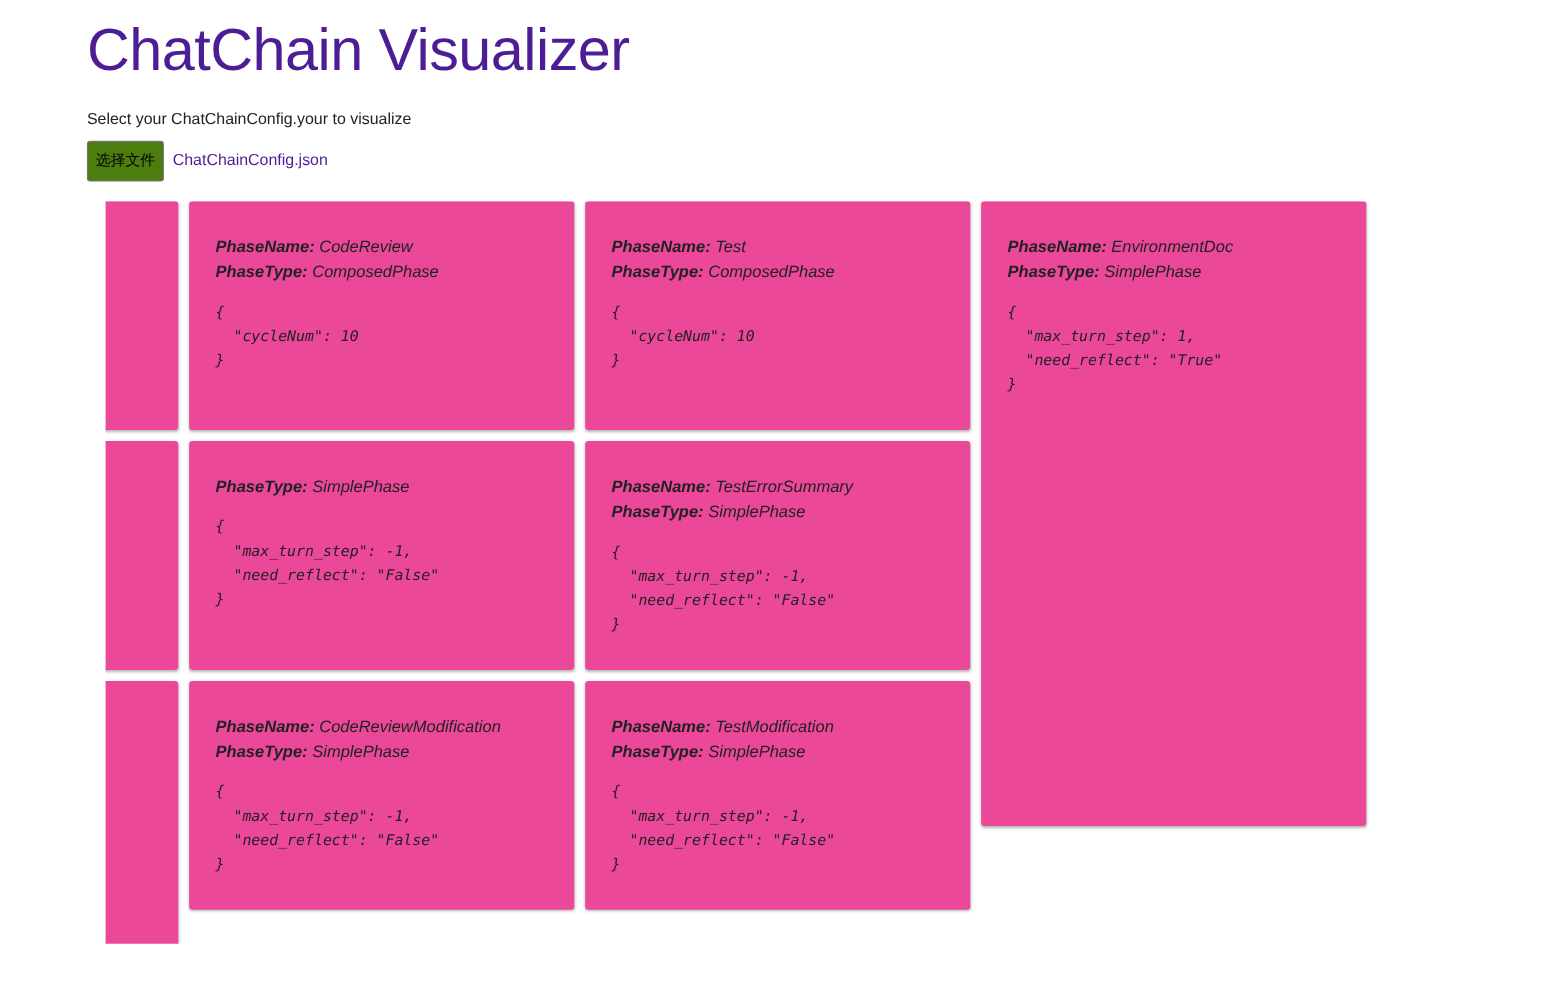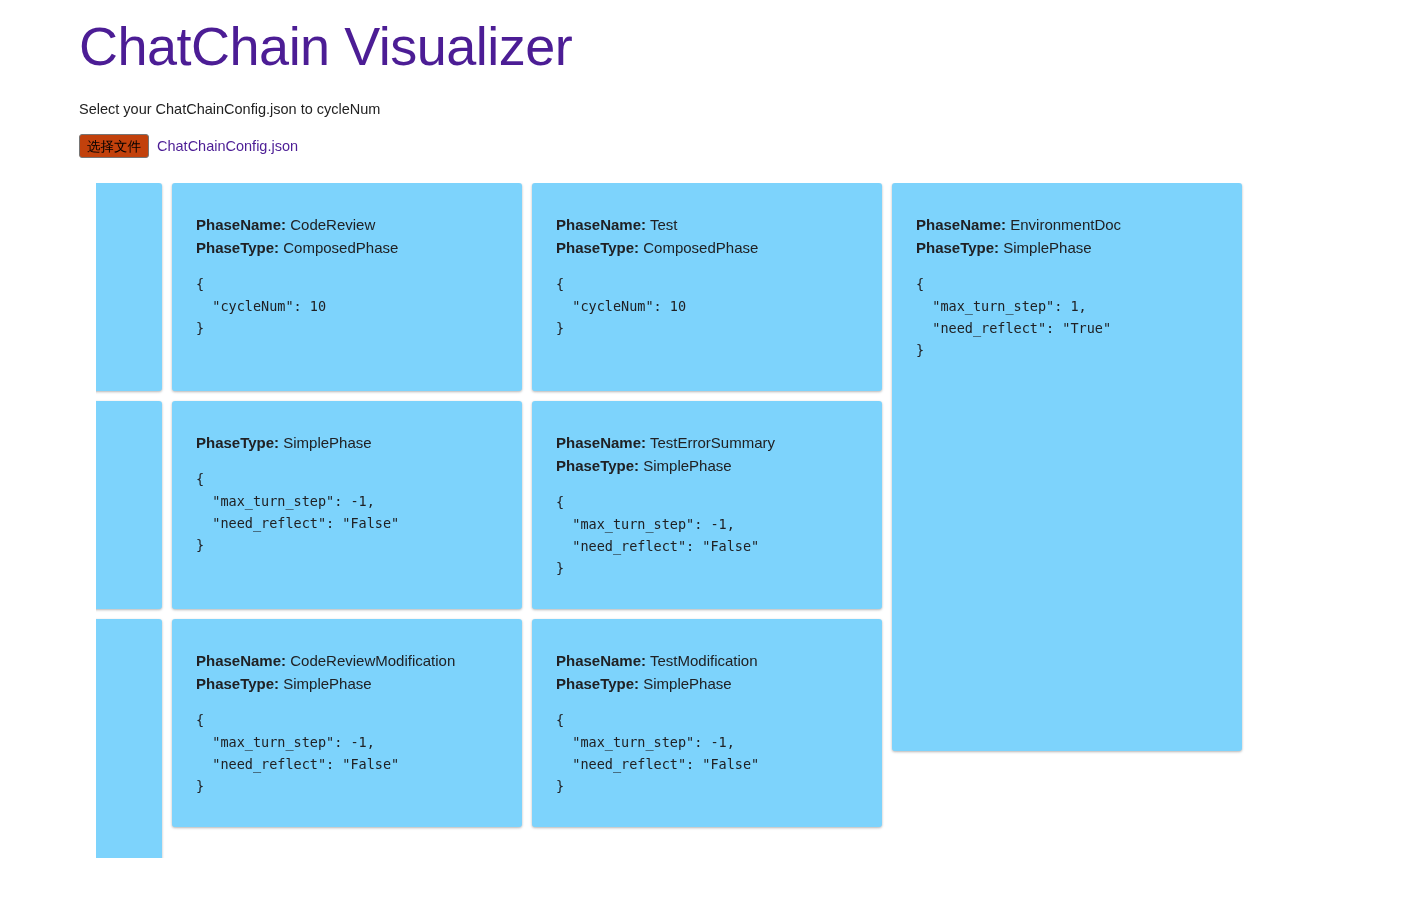--- a/index.html
+++ b/index.html
@@ -48,27 +48,27 @@
     top: 135px;
     display: flex;
     align-items: center;
     gap: 8px;
     height: 22px;
   }
   .file-button {
     display: inline-flex;
     align-items: center;
     justify-content: center;
-    height: 24px;
+    height: 37px;
     padding: 0 7px;
     font-size: 13.5px;
     line-height: 21px;
     font-family: "DejaVu Sans", "Liberation Sans", sans-serif;
     color: #000;
-    background: #c2410c;
+    background: #4d7c0f;
     border: 1px solid #767676;
     border-radius: 3px;
     box-sizing: border-box;
     cursor: default;
     white-space: nowrap;
   }
   .file-name {
     font-size: 14.5px;
     line-height: 20px;
     color: #4c1d95;
@@ -94,26 +94,27 @@
   }
   .chain-column {
     width: 350px;
     flex: 0 0 350px;
     display: flex;
     flex-direction: column;
     gap: 10px;
   }
 
   .phase-card {
-    background: #7dd3fc;
+    background: #ec4899;
     border-radius: 3px;
     box-shadow: 0 1px 3px rgba(0,0,0,0.20), 0 1px 2px rgba(0,0,0,0.10);
     box-sizing: border-box;
     padding: 30px 24px 22px 24px;
     overflow: hidden;
+    font-style: italic;
   }
   .phase-card.h-compact { height: 208px; }
   .phase-card.h-standard { height: 208px; }
   .phase-card.h-tall { height: 568px; }
   .phase-card.h-empty { height: 250px; padding: 0; }
 
   .phase-line {
     font-size: 15px;
     line-height: 23px;
     color: #202124;
@@ -133,21 +134,21 @@
     line-height: 22px;
     color: #202124;
     white-space: pre;
   }
 </style>
 </head>
 <body>
 
 <h1 class="page-title">ChatChain Visualizer</h1>
 
-<div class="subtitle">Select your ChatChainConfig.json to cycleNum</div>
+<div class="subtitle">Select your ChatChainConfig.your to visualize</div>
 
 <div class="file-row">
   <span class="file-button">选择文件</span>
   <span class="file-name">ChatChainConfig.json</span>
 </div>
 
 <div class="chain-viewport">
   <div class="chain-grid" id="chain-grid" style="left: -284px;">
       <div class="chain-column">
         <div class="phase-card h-compact">

